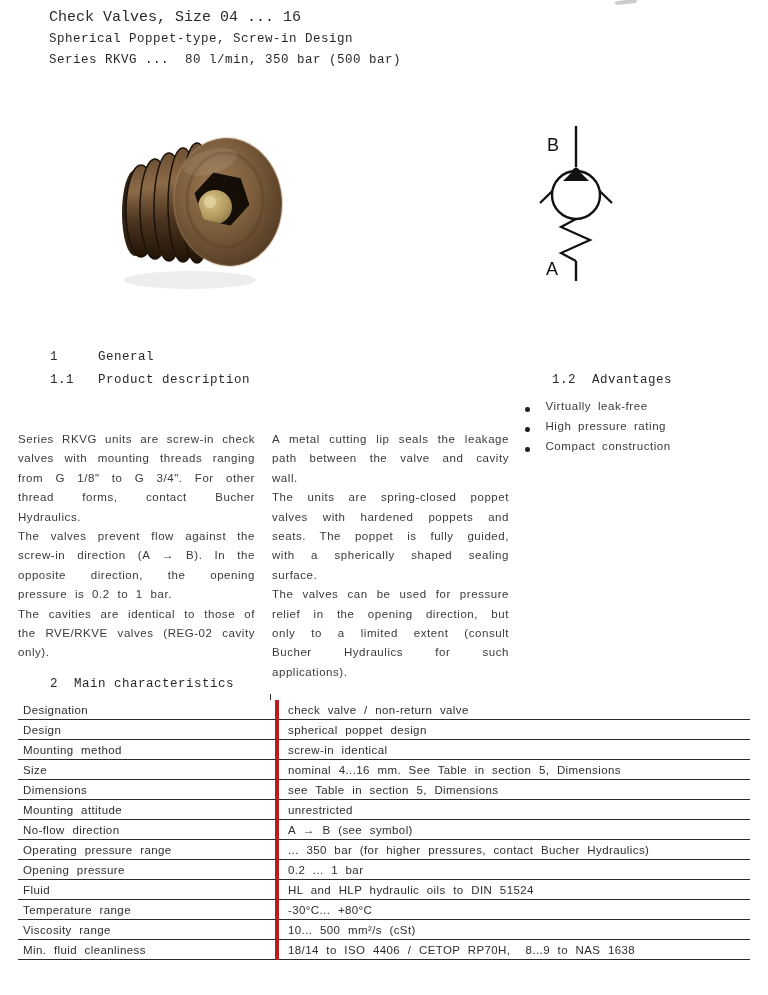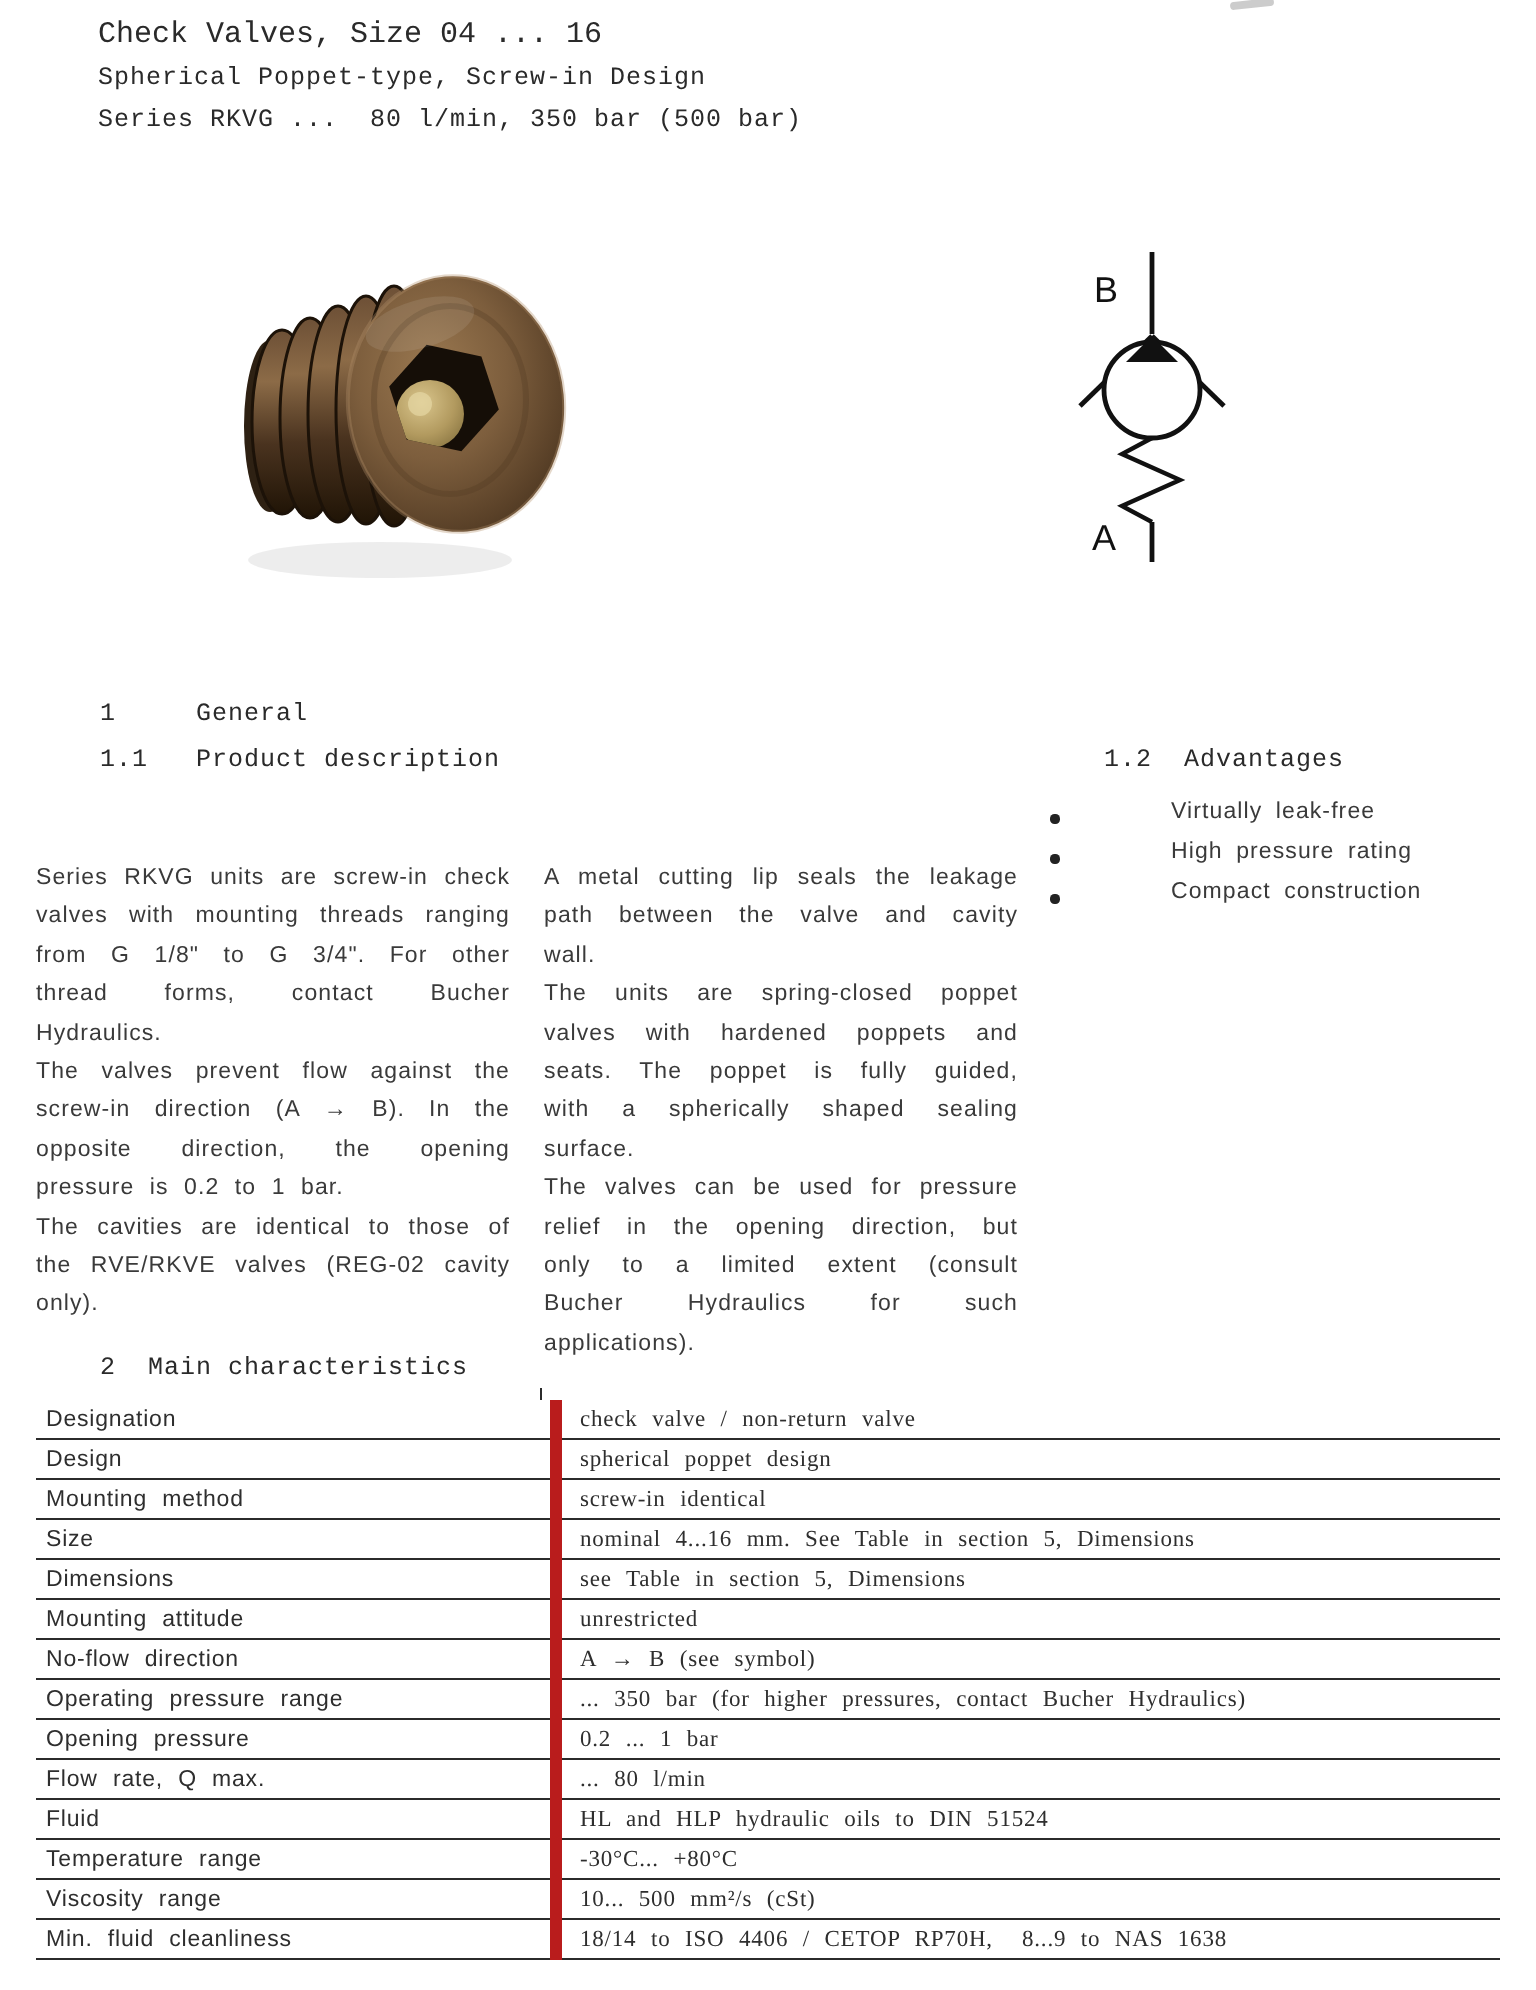--- a/index.html
+++ b/index.html
@@ -26,33 +26,33 @@
 
   .cols { position:absolute; left:18px; top:394px; width:492px; display:flex; gap:17px;margin-top:36px; }
   .col  { width:237px; font-size:11.5px; line-height:19.4px; text-align:justify;
           word-spacing:4px; letter-spacing:0.55px; color:#3a3a3a; }
   .col p { margin:0; }
 
   .adv { position:absolute; left:520px; top:373px; width:242px; }
   .adv-head { font-size:12.5px; }
   .adv-list { margin-top:13px; }
   .adv-item { display:flex; align-items:flex-start; height:20px; font-size:11.5px;
-              letter-spacing:0.55px; word-spacing:3px; color:#3a3a3a;gap:40px; }
+              letter-spacing:0.55px; word-spacing:3px; color:#3a3a3a; }
   .dot { width:4.5px; height:4.5px; border-radius:50%; background:#222;
          margin:7px 16px 0 5px; flex:0 0 auto; }
 
   .sec2-head { position:absolute; left:18px; top:677px; font-size:12.5px; }
 
   .char-table { position:absolute; left:18px; top:700px; width:732px;
                 border-collapse:collapse; table-layout:fixed; }
   .char-table td { border-bottom:1px solid #2b2b2b; height:19px; font-size:11.5px;
                    padding:0; vertical-align:middle; color:#2e2e2e;
                    letter-spacing:0.4px; word-spacing:4px; white-space:pre-wrap; overflow:hidden; }
   .char-table td.cell-label { width:252px; padding-left:5px; }
-  .char-table td.cell-value { border-left:6px solid #b91c1c; padding-left:9px;font-family:Liberation Serif, serif; }
+  .char-table td.cell-value { border-left:4px solid #b91c1c; padding-left:9px; }
   .divider-nub { position:absolute; left:270px; top:694px; width:1px; height:6px; background:#2b2b2b; }
 </style>
 </head>
 <body>
 
 <div class="page">
 
   <div class="mono title-line1">Check Valves, Size 04 ... 16</div>
   <div class="mono title-line2">Spherical Poppet-type, Screw-in Design</div>
   <div class="mono title-line3">Series RKVG ...  80 l/min, 350 bar (500 bar)</div>
@@ -188,24 +188,20 @@
       </tr>
       <tr>
         <td class="cell-label">Operating pressure range</td>
         <td class="cell-value">... 350 bar (for higher pressures, contact Bucher Hydraulics)</td>
       </tr>
       <tr>
         <td class="cell-label">Opening pressure</td>
         <td class="cell-value">0.2 ... 1 bar</td>
       </tr>
       <tr>
-        <td class="cell-label">Flow rate, Q max.</td>
-        <td class="cell-value">... 80 l/min</td>
-      </tr>
-      <tr>
         <td class="cell-label">Fluid</td>
         <td class="cell-value">HL and HLP hydraulic oils to DIN 51524</td>
       </tr>
       <tr>
         <td class="cell-label">Temperature range</td>
         <td class="cell-value">-30°C... +80°C</td>
       </tr>
       <tr>
         <td class="cell-label">Viscosity range</td>
         <td class="cell-value">10... 500 mm²/s (cSt)</td>

